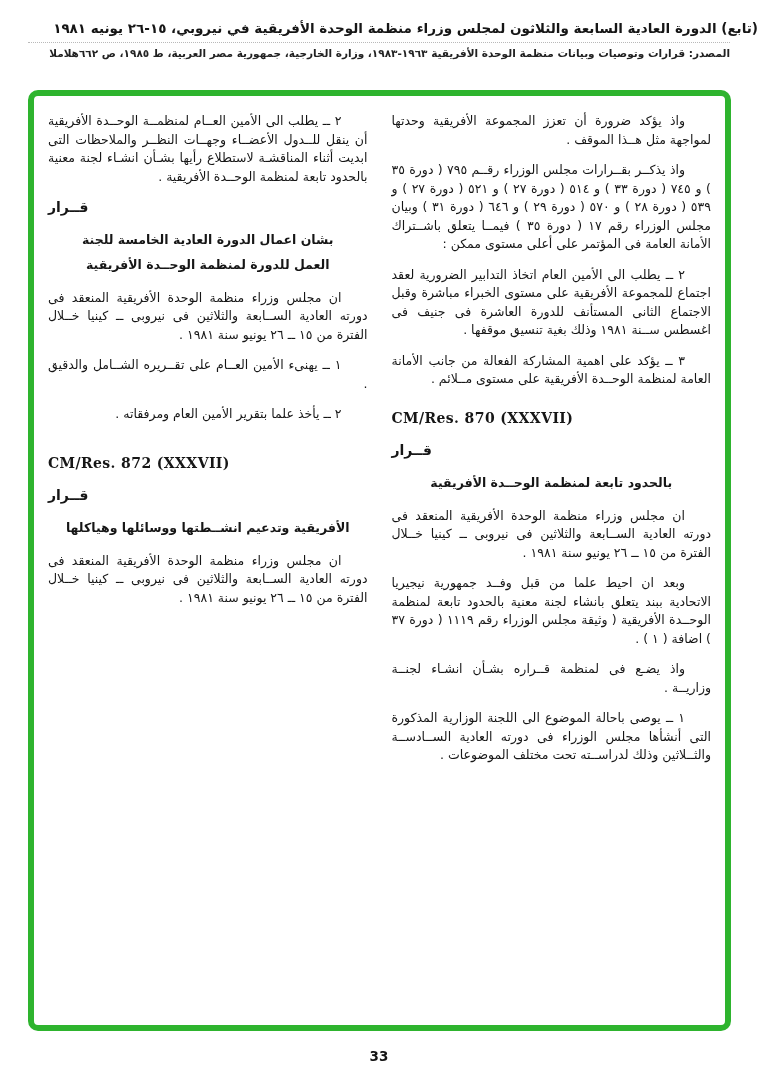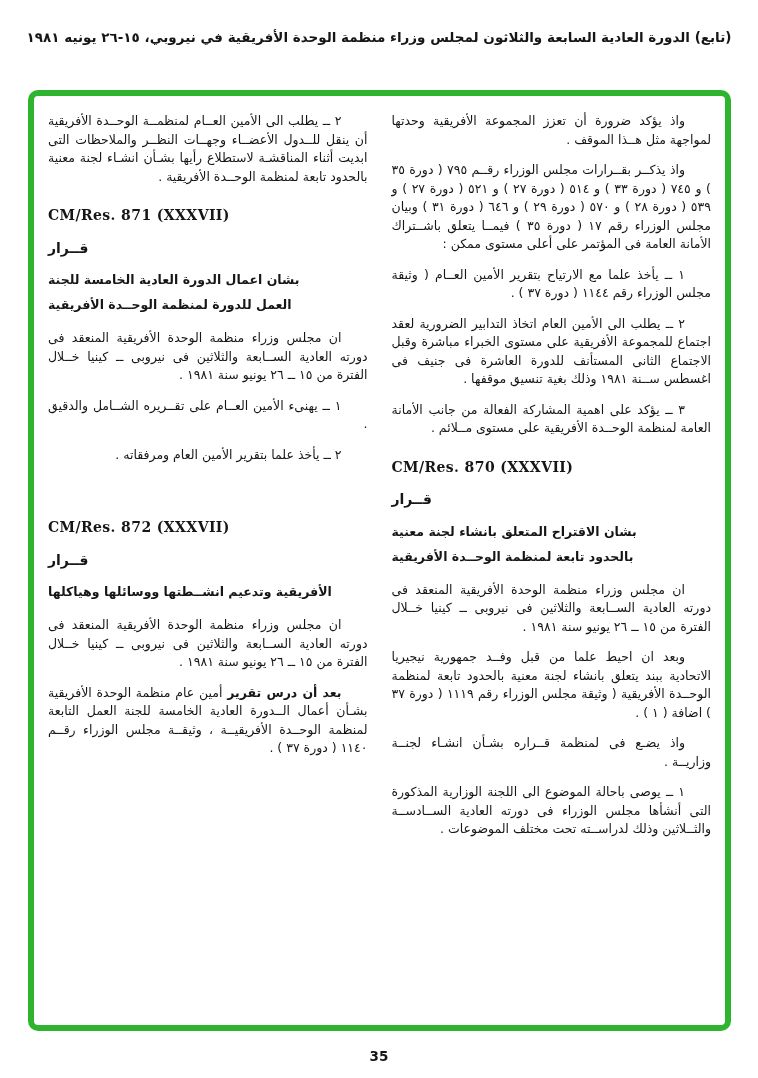--- a/index.html
+++ b/index.html
@@ -2,21 +2,21 @@
 <html lang="ar"><head>
 <meta charset="utf-8">
 <style>
   html,body{margin:0;padding:0;}
   body{
     width:758px;height:1078px;position:relative;
     background:#ffffff;color:#161616;
     font-family:"DejaVu Sans",sans-serif;
     overflow:hidden;
   }
-  .header{padding-top:29px;text-align:center;direction:rtl;}
+  .header{padding-top:20px;direction:rtl;}
   .h1{font-size:13.5px;font-weight:bold;letter-spacing:0;}
   .h2{
     font-size:10.5px;font-weight:bold;color:#222;
     margin:6px 28px 0 28px;padding-top:4px;
     border-top:1px dotted #b9b9b9;
   }
   .frame{
     position:absolute;left:28px;top:90px;
     width:663px;height:897px;
     border:6px solid #2eb42e;border-radius:10px;
@@ -25,68 +25,65 @@
   }
   .cols{display:flex;direction:rtl;gap:24px;height:100%;}
   .col{flex:1;direction:rtl;text-align:justify;font-size:12.5px;line-height:18.5px;}
   .para{margin:0 0 12px 0;text-indent:26px;}
   .res{
     direction:ltr;text-align:left;
     font-family:"DejaVu Serif",serif;
     font-size:14px;font-weight:bold;letter-spacing:.4px;
     margin:20px 0 14px 0;text-indent:0;
   }
-  .gap-lg{margin-top:54px;}
+  .gap-lg{margin-top:30px;}
   .qarar{text-align:left;font-weight:bold;font-size:14px;margin:0 0 14px 0;text-indent:0;}
-  .ttl{text-align:left;font-weight:bold;font-size:12.5px;margin:0 0 7px 0;text-indent:0;line-height:18px;}
+  .ttl{text-align:center;font-weight:bold;font-size:12.5px;margin:0 0 7px 0;text-indent:0;line-height:18px;}
   .ttl-last{margin-bottom:15px;}
   .lead{font-weight:bold;}
   .footer{
     position:absolute;left:0;bottom:14px;width:100%;
     text-align:center;font-weight:bold;font-size:13.5px;direction:rtl;
   }
 </style>
 </head>
 <body>
 
 <div class="header">
   <div class="h1">(تابع) الدورة العادية السابعة والثلاثون لمجلس وزراء منظمة الوحدة الأفريقية في نيروبي، ١٥-٢٦ يونيه ١٩٨١</div>
+  <div class="h2">المصدر: قرارات وتوصيات وبيانات منظمة الوحدة الأفريقية ١٩٦٣-١٩٨٣، وزارة الخارجية، جمهورية مصر العربية، ط ١٩٨٥، ص ٦٦٢هلاملا</div>
 </div>
 
 <div class="frame" style="border-color: rgb(46, 180, 46);">
   <div class="cols">
 
     <div class="col">
       <p class="para">واذ يؤكد ضرورة أن تعزز المجموعة الأفريقية وحدتها لمواجهة مثل هــذا الموقف .</p>
       <p class="para">واذ يذكــر بقــرارات مجلس الوزراء رقــم ٧٩٥ ( دورة ٣٥ ) و ٧٤٥ ( دورة ٣٣ ) و ٥١٤ ( دورة ٢٧ ) و ٥٢١ ( دورة ٢٧ ) و ٥٣٩ ( دورة ٢٨ ) و ٥٧٠ ( دورة ٢٩ ) و ٦٤٦ ( دورة ٣١ ) وبيان مجلس الوزراء رقم ١٧ ( دورة ٣٥ ) فيمــا يتعلق باشــتراك الأمانة العامة فى المؤتمر على أعلى مستوى ممكن :</p>
-      <p class="para">١ ــ يأخذ علما مع الارتياح بتقرير الأمين العــام ( وثيقة مجلس الوزراء رقم ١١٤٤ ( دورة ٣٧ ) .</p>
       <p class="para">٢ ــ يطلب الى الأمين العام اتخاذ التدابير الضرورية لعقد اجتماع للمجموعة الأفريقية على مستوى الخبراء مباشرة وقبل الاجتماع الثانى المستأنف للدورة العاشرة فى جنيف فى اغسطس ســنة ١٩٨١ وذلك بغية تنسيق موقفها .</p>
       <p class="para">٣ ــ يؤكد على اهمية المشاركة الفعالة من جانب الأمانة العامة لمنظمة الوحــدة الأفريقية على مستوى مــلائم .</p>
       <p class="para res">CM/Res. 870 (XXXVII)</p>
       <p class="para qarar">قــرار</p>
-      <p class="para ttl">بشان الاقتراح المتعلق بانشاء لجنة معنية</p>
       <p class="para ttl ttl-last">بالحدود تابعة لمنظمة الوحــدة الأفريقية</p>
       <p class="para">ان مجلس وزراء منظمة الوحدة الأفريقية المنعقد فى دورته العادية الســابعة والثلاثين فى نيروبى ــ كينيا خــلال الفترة من ١٥ ــ ٢٦ يونيو سنة ١٩٨١ .</p>
       <p class="para">وبعد ان احيط علما من قبل وفــد جمهورية نيجيريا الاتحادية ببند يتعلق بانشاء لجنة معنية بالحدود تابعة لمنظمة الوحــدة الأفريقية ( وثيقة مجلس الوزراء رقم ١١١٩ ( دورة ٣٧ ) اضافة ( ١ ) .</p>
       <p class="para">واذ يضـع فى لمنظمة قــراره بشـأن انشـاء لجنــة وزاريــة .</p>
       <p class="para">١ ــ يوصى باحالة الموضوع الى اللجنة الوزارية المذكورة التى أنشأها مجلس الوزراء فى دورته العادية الســادســة والثــلاثين وذلك لدراســته تحت مختلف الموضوعات .</p>
     </div>
 
     <div class="col">
       <p class="para">٢ ــ يطلب الى الأمين العــام لمنظمــة الوحــدة الأفريقية أن ينقل للــدول الأعضــاء وجهــات النظــر والملاحظات التى ابديت أثناء المناقشـة لاستطلاع رأيها بشـأن انشـاء لجنة معنية بالحدود تابعة لمنظمة الوحــدة الأفريقية .</p>
-      <p class="para res">CM/Res. 871 (XXXVII)</p>
       <p class="para qarar">قــرار</p>
       <p class="para ttl">بشان اعمال الدورة العادية الخامسة للجنة</p>
       <p class="para ttl ttl-last">العمل للدورة لمنظمة الوحــدة الأفريقية</p>
       <p class="para">ان مجلس وزراء منظمة الوحدة الأفريقية المنعقد فى دورته العادية الســابعة والثلاثين فى نيروبى ــ كينيا خــلال الفترة من ١٥ ــ ٢٦ يونيو سنة ١٩٨١ .</p>
       <p class="para">١ ــ يهنىء الأمين العــام على تقــريره الشــامل والدقيق .</p>
       <p class="para">٢ ــ يأخذ علما بتقرير الأمين العام ومرفقاته .</p>
       <p class="para res gap-lg">CM/Res. 872 (XXXVII)</p>
       <p class="para qarar">قــرار</p>
       <p class="para ttl ttl-last">الأفريقية وتدعيم انشــطتها ووسائلها وهياكلها</p>
       <p class="para">ان مجلس وزراء منظمة الوحدة الأفريقية المنعقد فى دورته العادية الســابعة والثلاثين فى نيروبى ــ كينيا خــلال الفترة من ١٥ ــ ٢٦ يونيو سنة ١٩٨١ .</p>
-      <p class="para"><span class="lead">بعد أن درس تقرير</span> <span>أمين عام منظمة الوحدة الأفريقية بشـأن أعمال الــدورة العادية الخامسة للجنة العمل التابعة لمنظمة الوحــدة الأفريقيــة ، وثيقــة مجلس الوزراء رقــم ١١٤٠ ( دورة ٣٧ ) .</span></p>
     </div>
 
   </div>
 </div>
 
-<div class="footer">35</div>
+<div class="footer">33</div>
 
 </body></html>

